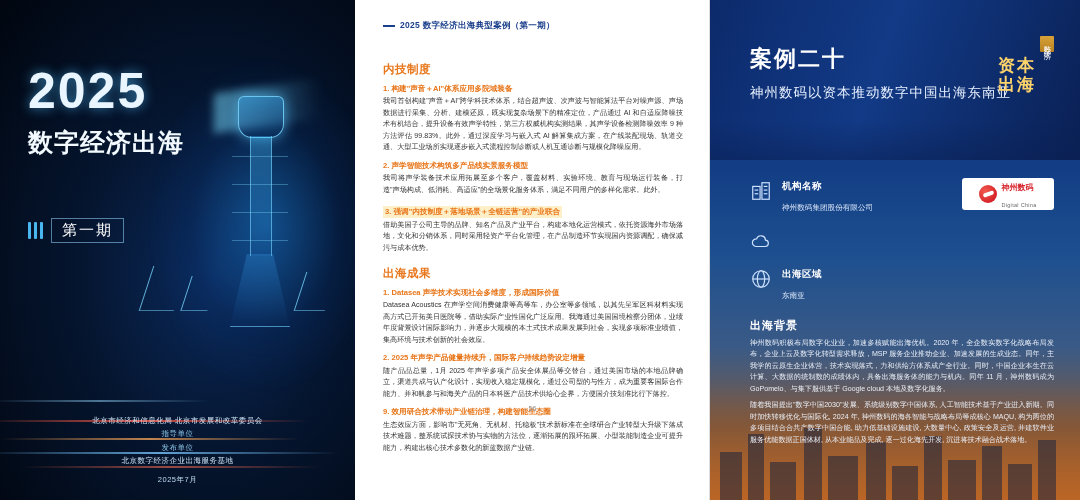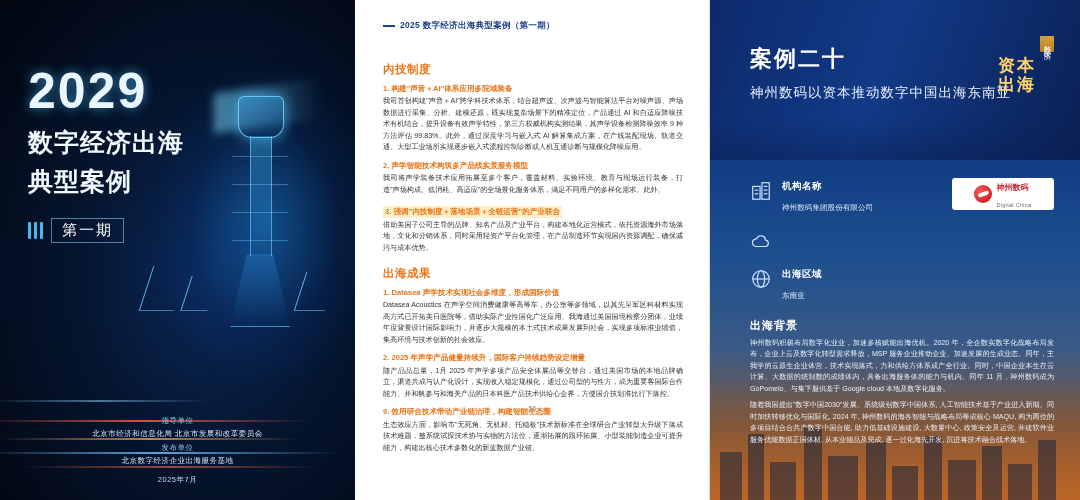--- a/index.html
+++ b/index.html
@@ -335,21 +335,21 @@
     margin-bottom: 3px;
   }
   .info-value {
     color: #d7e4f7;
     font-size: 7.6px;
     line-height: 1.45;
   }
   .logo-box {
     position: absolute;
     right: 26px; top: 18px;
-    width: 102px; height: 32px;
+    width: 92px; height: 32px;
     background: #ffffff;
     border-radius: 3px;
     display: flex;
     align-items: center;
     justify-content: center;
     gap: 4px;
     z-index: 4;
   }
   .logo-mark {
     width: 18px; height: 18px;
@@ -413,37 +413,36 @@
 
     <div class="streaks">
       <div class="streak" style="left:0px;  top:120px; width:330px; background:linear-gradient(90deg,rgba(255,60,60,0),rgba(255,90,70,.85),rgba(255,160,80,0));"></div>
       <div class="streak" style="left:20px; top:138px; width:300px; background:linear-gradient(90deg,rgba(255,120,40,0),rgba(255,170,90,.75),rgba(255,220,140,0));"></div>
       <div class="streak" style="left:0px;  top:152px; width:360px; background:linear-gradient(90deg,rgba(60,140,255,0),rgba(120,200,255,.8),rgba(60,140,255,0));"></div>
       <div class="streak" style="left:40px; top:166px; width:300px; background:linear-gradient(90deg,rgba(255,60,60,0),rgba(255,110,80,.6),rgba(255,60,60,0));"></div>
       <div class="streak" style="left:10px; top:100px; width:220px; background:linear-gradient(90deg,rgba(80,170,255,0),rgba(150,215,255,.5),rgba(80,170,255,0));"></div>
     </div>
 
     <div class="cover-title">
-      <div class="cover-year">2029</div>
+      <div class="cover-year">2025</div>
       <div class="cover-line1">数字经济出海</div>
-      <div class="cover-line2">典型案例</div>
     </div>
 
     <div class="cover-issue">
       <span class="issue-bars">
           <i></i>
           <i></i>
           <i></i>
         </span>
       <span class="issue-text">第一期</span>
     </div>
 
     <div class="cover-foot">
+      <div class="row">北京市经济和信息化局    北京市发展和改革委员会</div>
       <div class="row lbl">指导单位</div>
-      <div class="row">北京市经济和信息化局    北京市发展和改革委员会</div>
       <div class="row lbl">发布单位</div>
       <div class="row">北京数字经济企业出海服务基地</div>
       <div class="row date">2025年7月</div>
     </div>
   </div>
 
   <div class="mid">
     <div class="mid-header">
       <span class="bar"></span><span>2025 数字经济出海典型案例（第一期）</span>
     </div>

